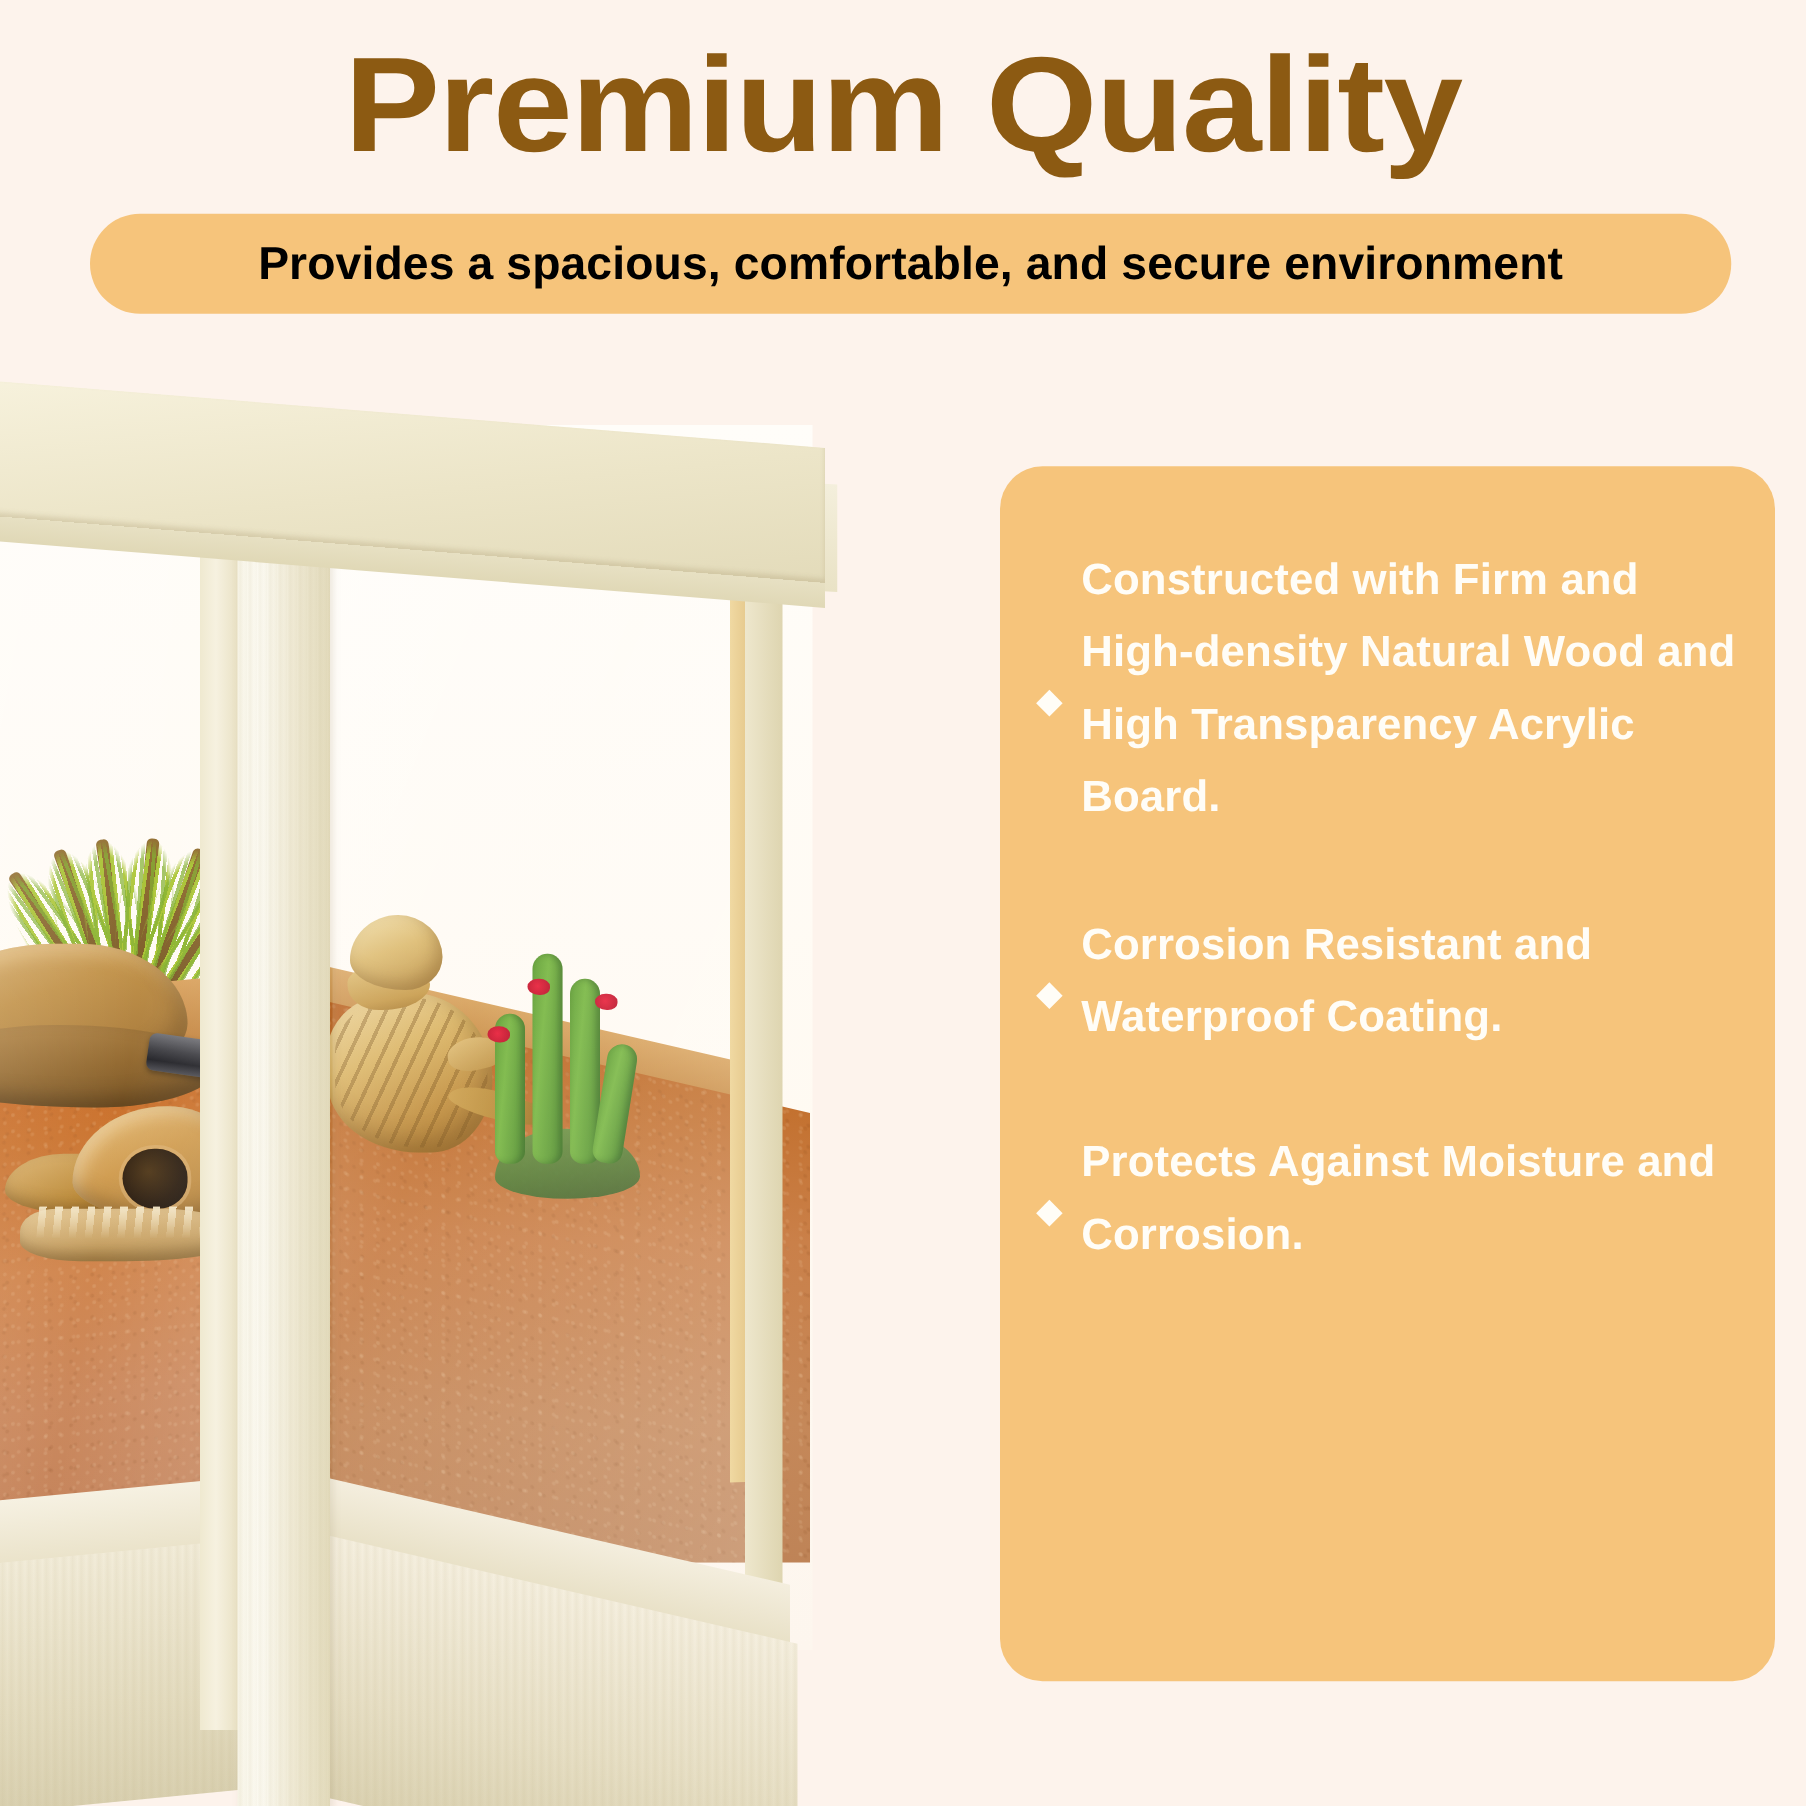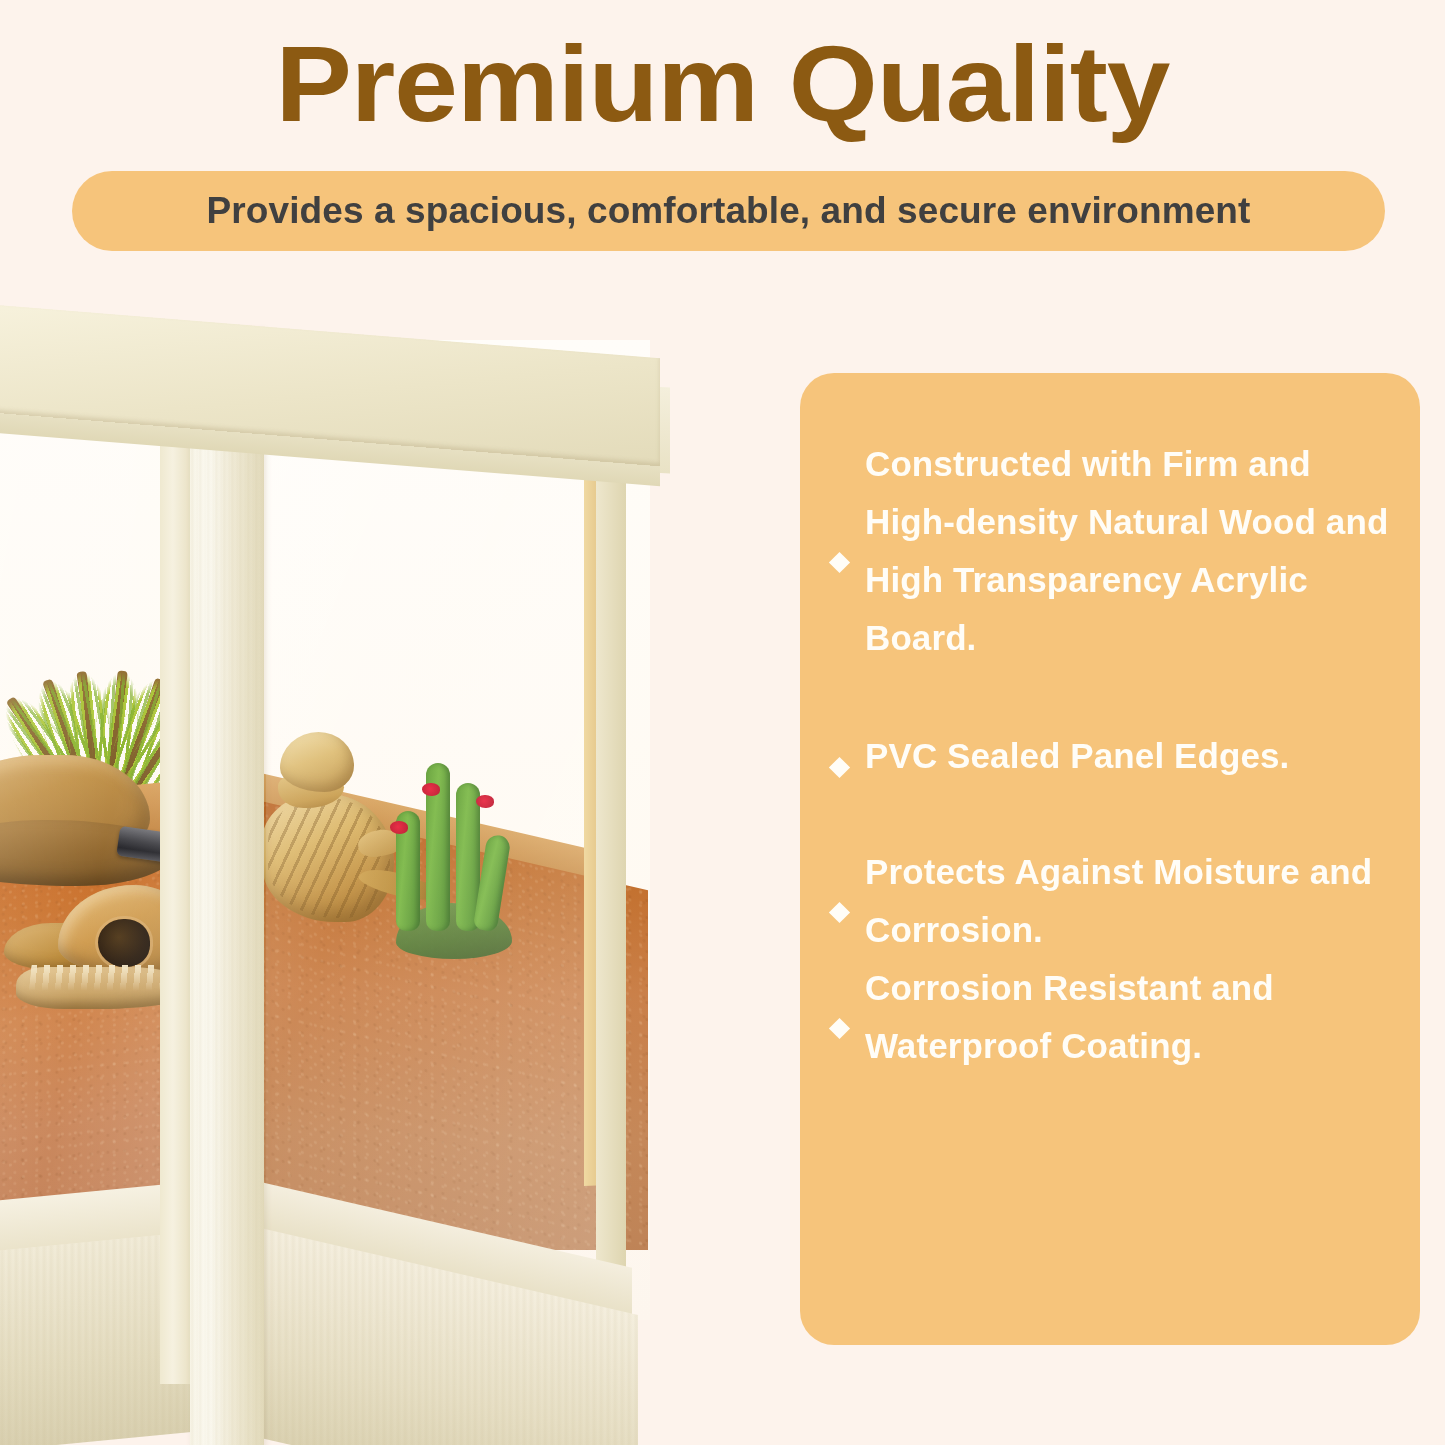--- a/index.html
+++ b/index.html
@@ -51,21 +51,21 @@
     height: 80px;
     background: #f6c47b;
     border-radius: 40px;
     display: flex;
     align-items: center;
     justify-content: center;
   }
   .subtitle-text {
     font-size: 37px;
     font-weight: bold;
-    color: #404040;
+    color: #000000;
     letter-spacing: 0.1px;
     white-space: nowrap;
     text-align: center;
     transform: scaleX(1.0);
   }
 
   
   .feature-panel {
     position: absolute;
     left: 800px;
@@ -614,28 +614,24 @@
     <div class="top-slab-front"></div>
     <div class="top-slab"></div>
   </div>
 
   <div class="feature-panel">
     <ul class="bullet-list">
       <li class="bullet-item b1">
         <span class="diamond-icon"></span>
         <span class="bullet-text">Constructed with Firm and High-density Natural Wood and High Transparency Acrylic Board.</span>
       </li>
-      <li class="bullet-item b2">
+      <li class="bullet-item b3">
         <span class="diamond-icon"></span>
-        <span class="bullet-text">PVC Sealed Panel Edges.</span>
+        <span class="bullet-text">Corrosion Resistant and Waterproof Coating.</span>
       </li>
       <li class="bullet-item b4">
         <span class="diamond-icon"></span>
         <span class="bullet-text">Protects Against Moisture and Corrosion.</span>
       </li>
-      <li class="bullet-item b3">
-        <span class="diamond-icon"></span>
-        <span class="bullet-text">Corrosion Resistant and Waterproof Coating.</span>
-      </li>
     </ul>
   </div>
 
 </div>
 
 </body></html>

